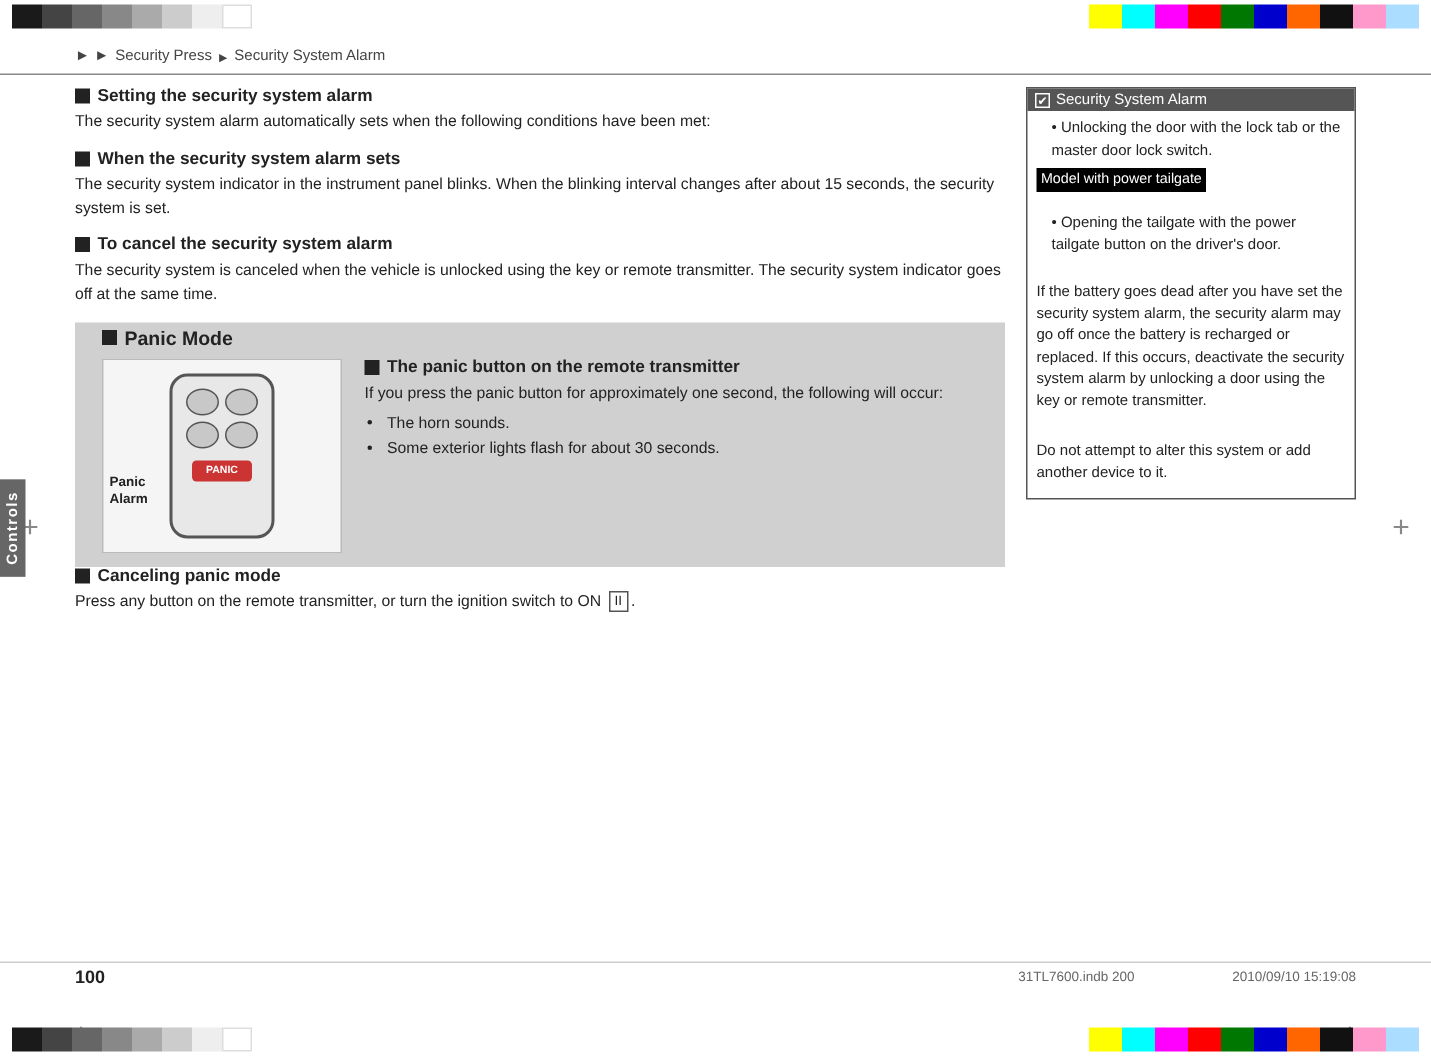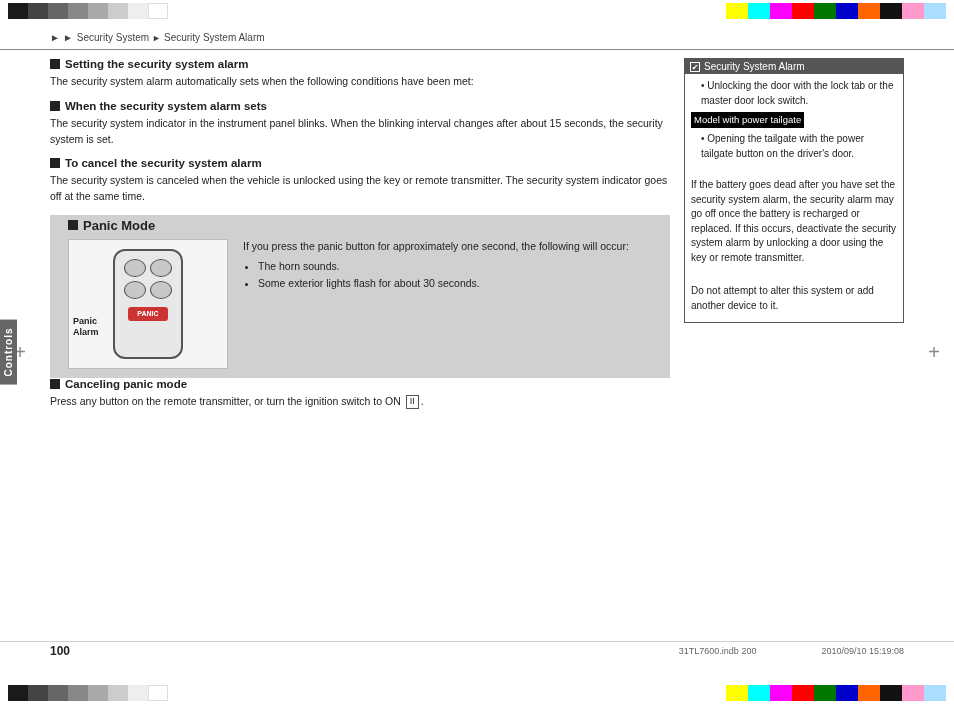--- a/index.html
+++ b/index.html
@@ -363,21 +363,21 @@
     <div class="sw" style="background:#ff99cc"></div>
     <div class="sw" style="background:#aaddff"></div>
   </div>
 </div>
 
 <div class="main-content">
 
   <div class="breadcrumb">
     <span style="margin-right:3px;">►</span>
     <span style="margin-right:4px;">►</span>
-    <span>Security System</span>
+    <span>Security Press</span>
     <span class="breadcrumb-arrow"> ► </span>
     <span>Security System Alarm</span>
   </div>
 
   <div class="side-tab">Controls</div>
 
   <div class="content-area">
 
     <div class="left-column">
 
@@ -420,20 +420,24 @@
                 <div class="remote-btn"></div>
                 <div class="remote-btn"></div>
               </div>
               <div style="margin-top:4px;width:40px;height:14px;background:#cc3333;border-radius:3px;display:flex;align-items:center;justify-content:center;">
                 <span style="color:#fff;font-size:7px;font-weight:bold;">PANIC</span>
               </div>
             </div>
           </div>
 
           <div class="panic-right">
+            <div class="section-heading" style="margin-top:0;">
+              <span class="heading-box"></span>
+              <span>The panic button on the remote transmitter</span>
+            </div>
             <p class="body-text">If you press the panic button for approximately one second, the following will occur:</p>
             <ul class="bullet-list">
               <li><span>The horn sounds.</span></li>
               <li><span>Some exterior lights flash for about 30 seconds.</span></li>
             </ul>
           </div>
         </div>
       </div>
 
       <div class="cancel-section">
@@ -451,21 +455,21 @@
 
     <div class="right-column">
       <div class="right-box">
         <div class="right-box-header">
           <span class="checkbox-icon">✔</span>
           <span>Security System Alarm</span>
         </div>
         <div class="right-box-body">
           <p class="rb-bullet">• <span>Unlocking the door with the lock tab or the master door lock switch.</span></p>
           <div class="model-highlight">Model with power tailgate</div>
-          <p class="rb-bullet" style="margin-top:2px;">• <span>Opening the tailgate with the power tailgate button on the driver's door.</span></p>
+          <p class="rb-bullet" style="margin-top:12px;">• <span>Opening the tailgate with the power tailgate button on the driver's door.</span></p>
           <br>
           <p class="rb-text">If the battery goes dead after you have set the security system alarm, the security alarm may go off once the battery is recharged or replaced. If this occurs, deactivate the security system alarm by unlocking a door using the key or remote transmitter.</p>
           <br>
           <p class="rb-text">Do not attempt to alter this system or add another device to it.</p>
         </div>
       </div>
     </div>
 
   </div>
 

